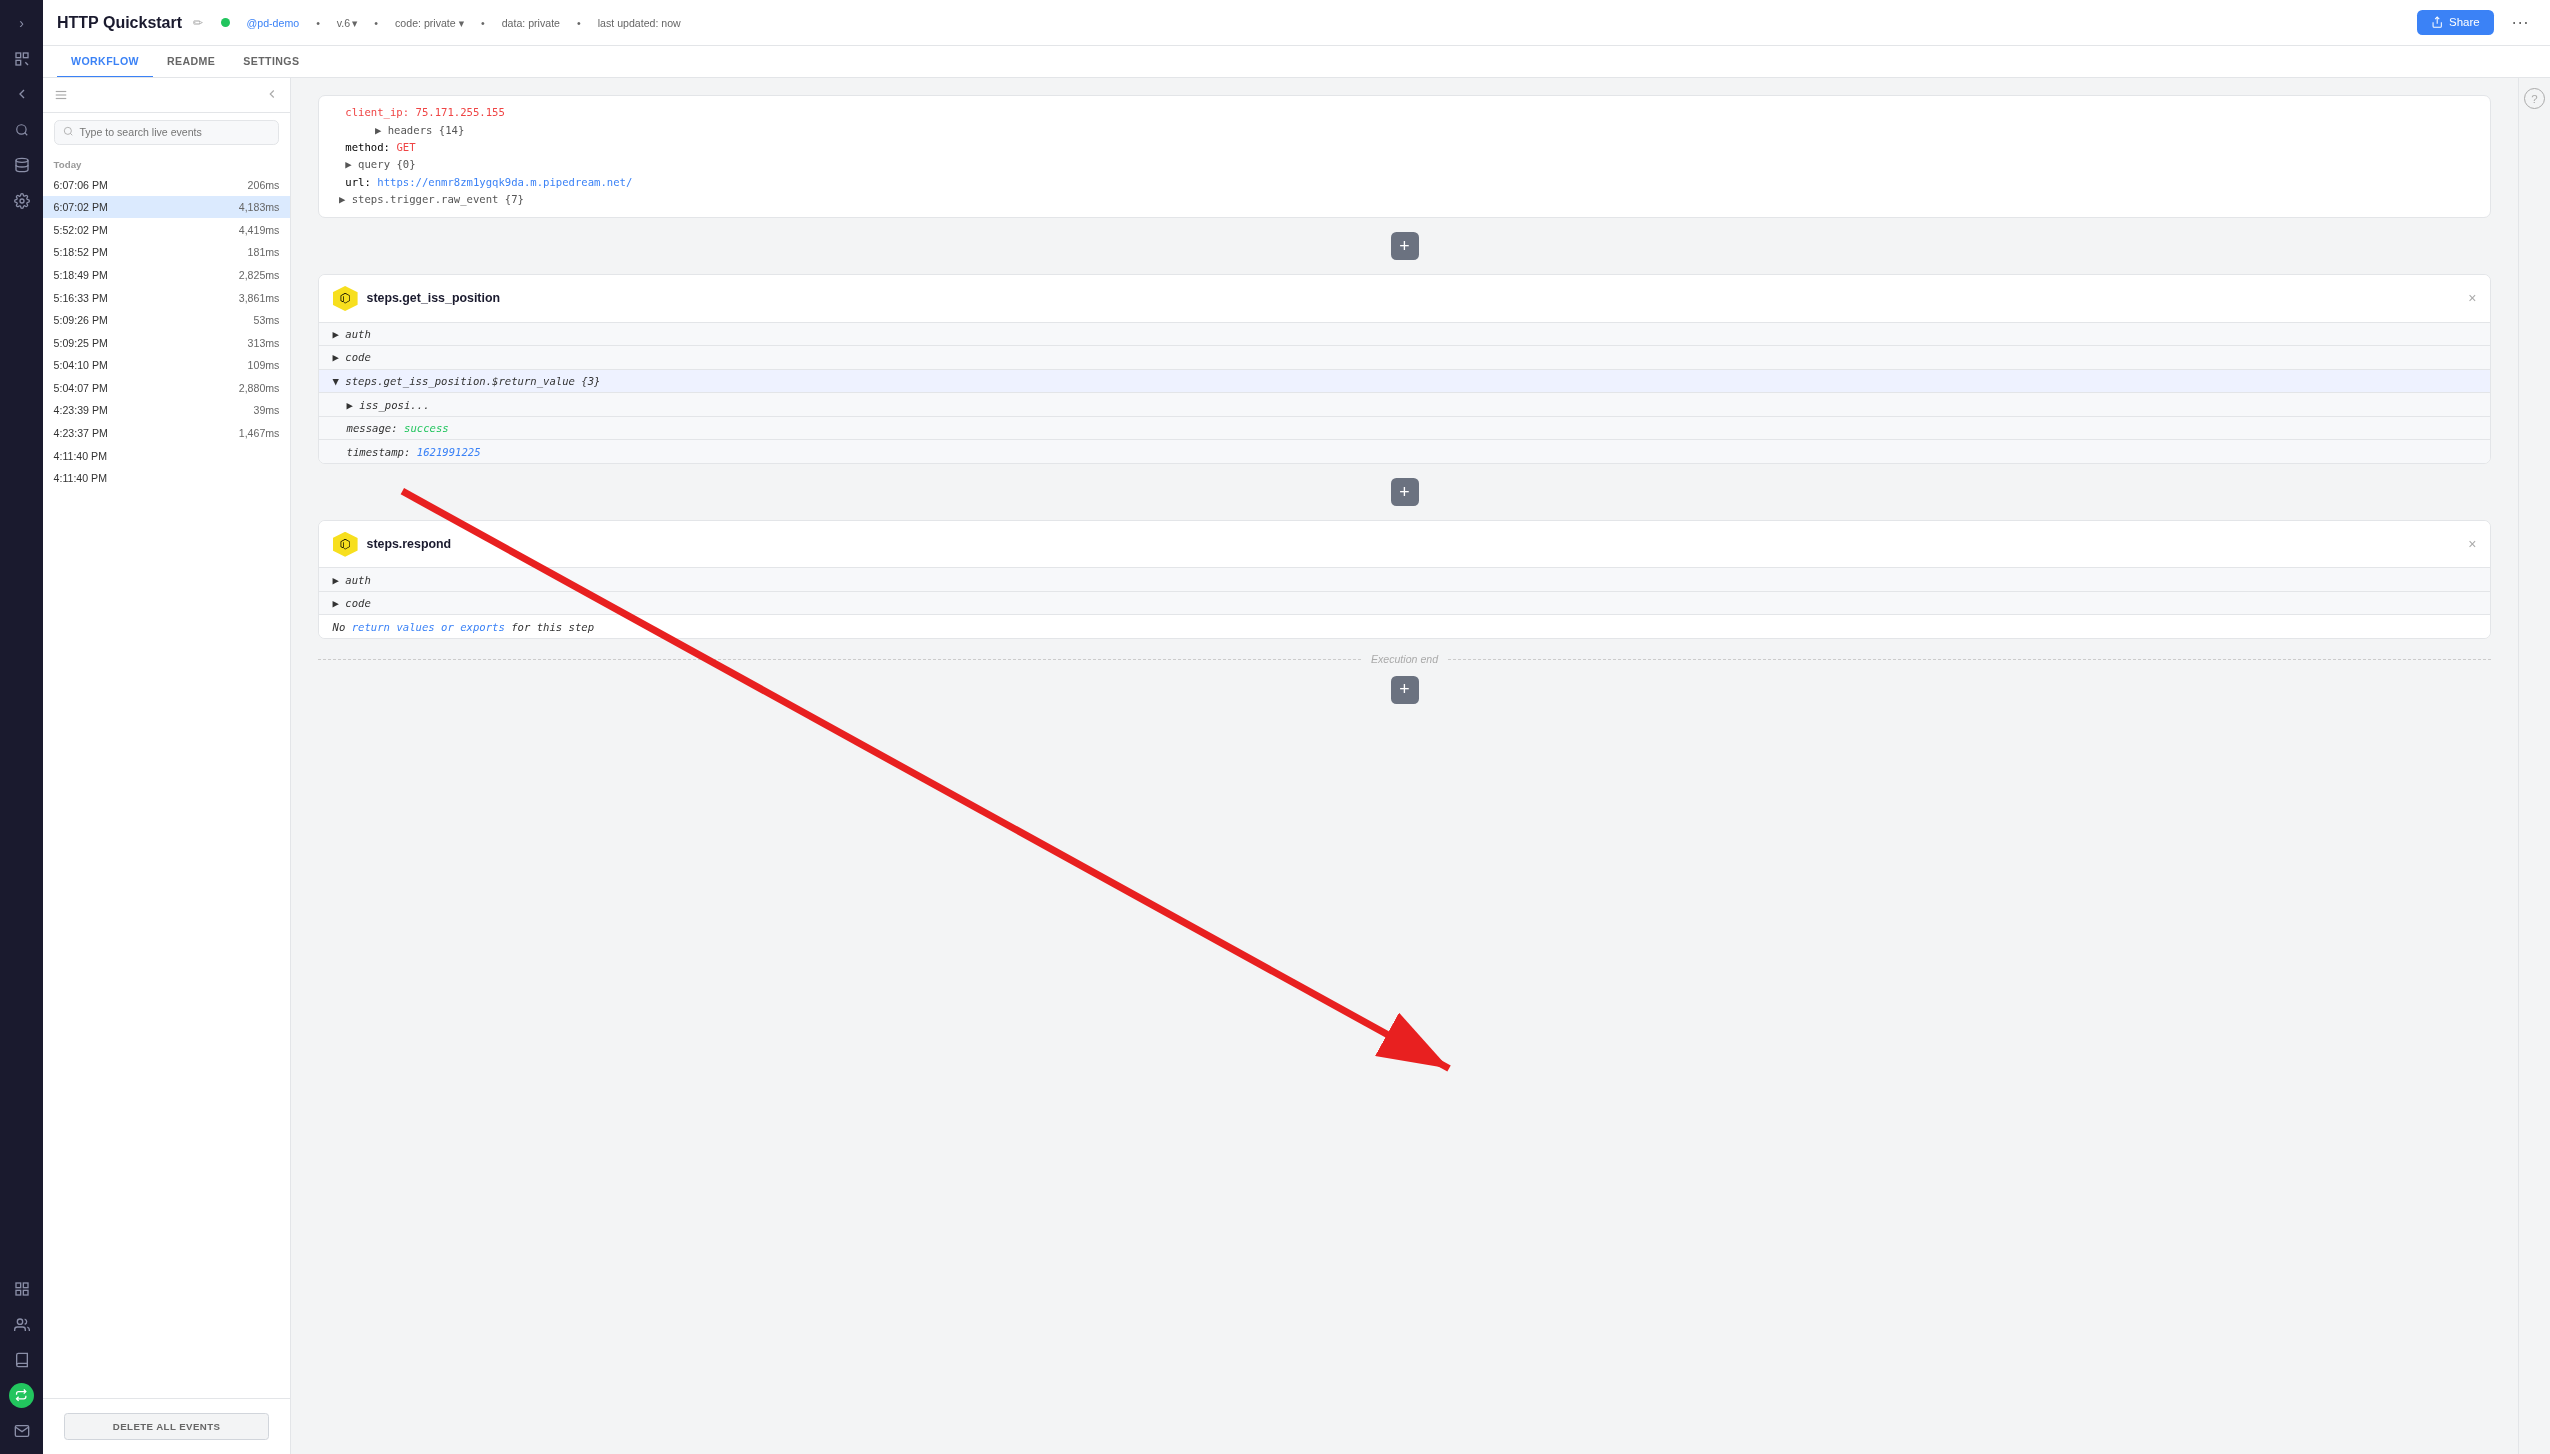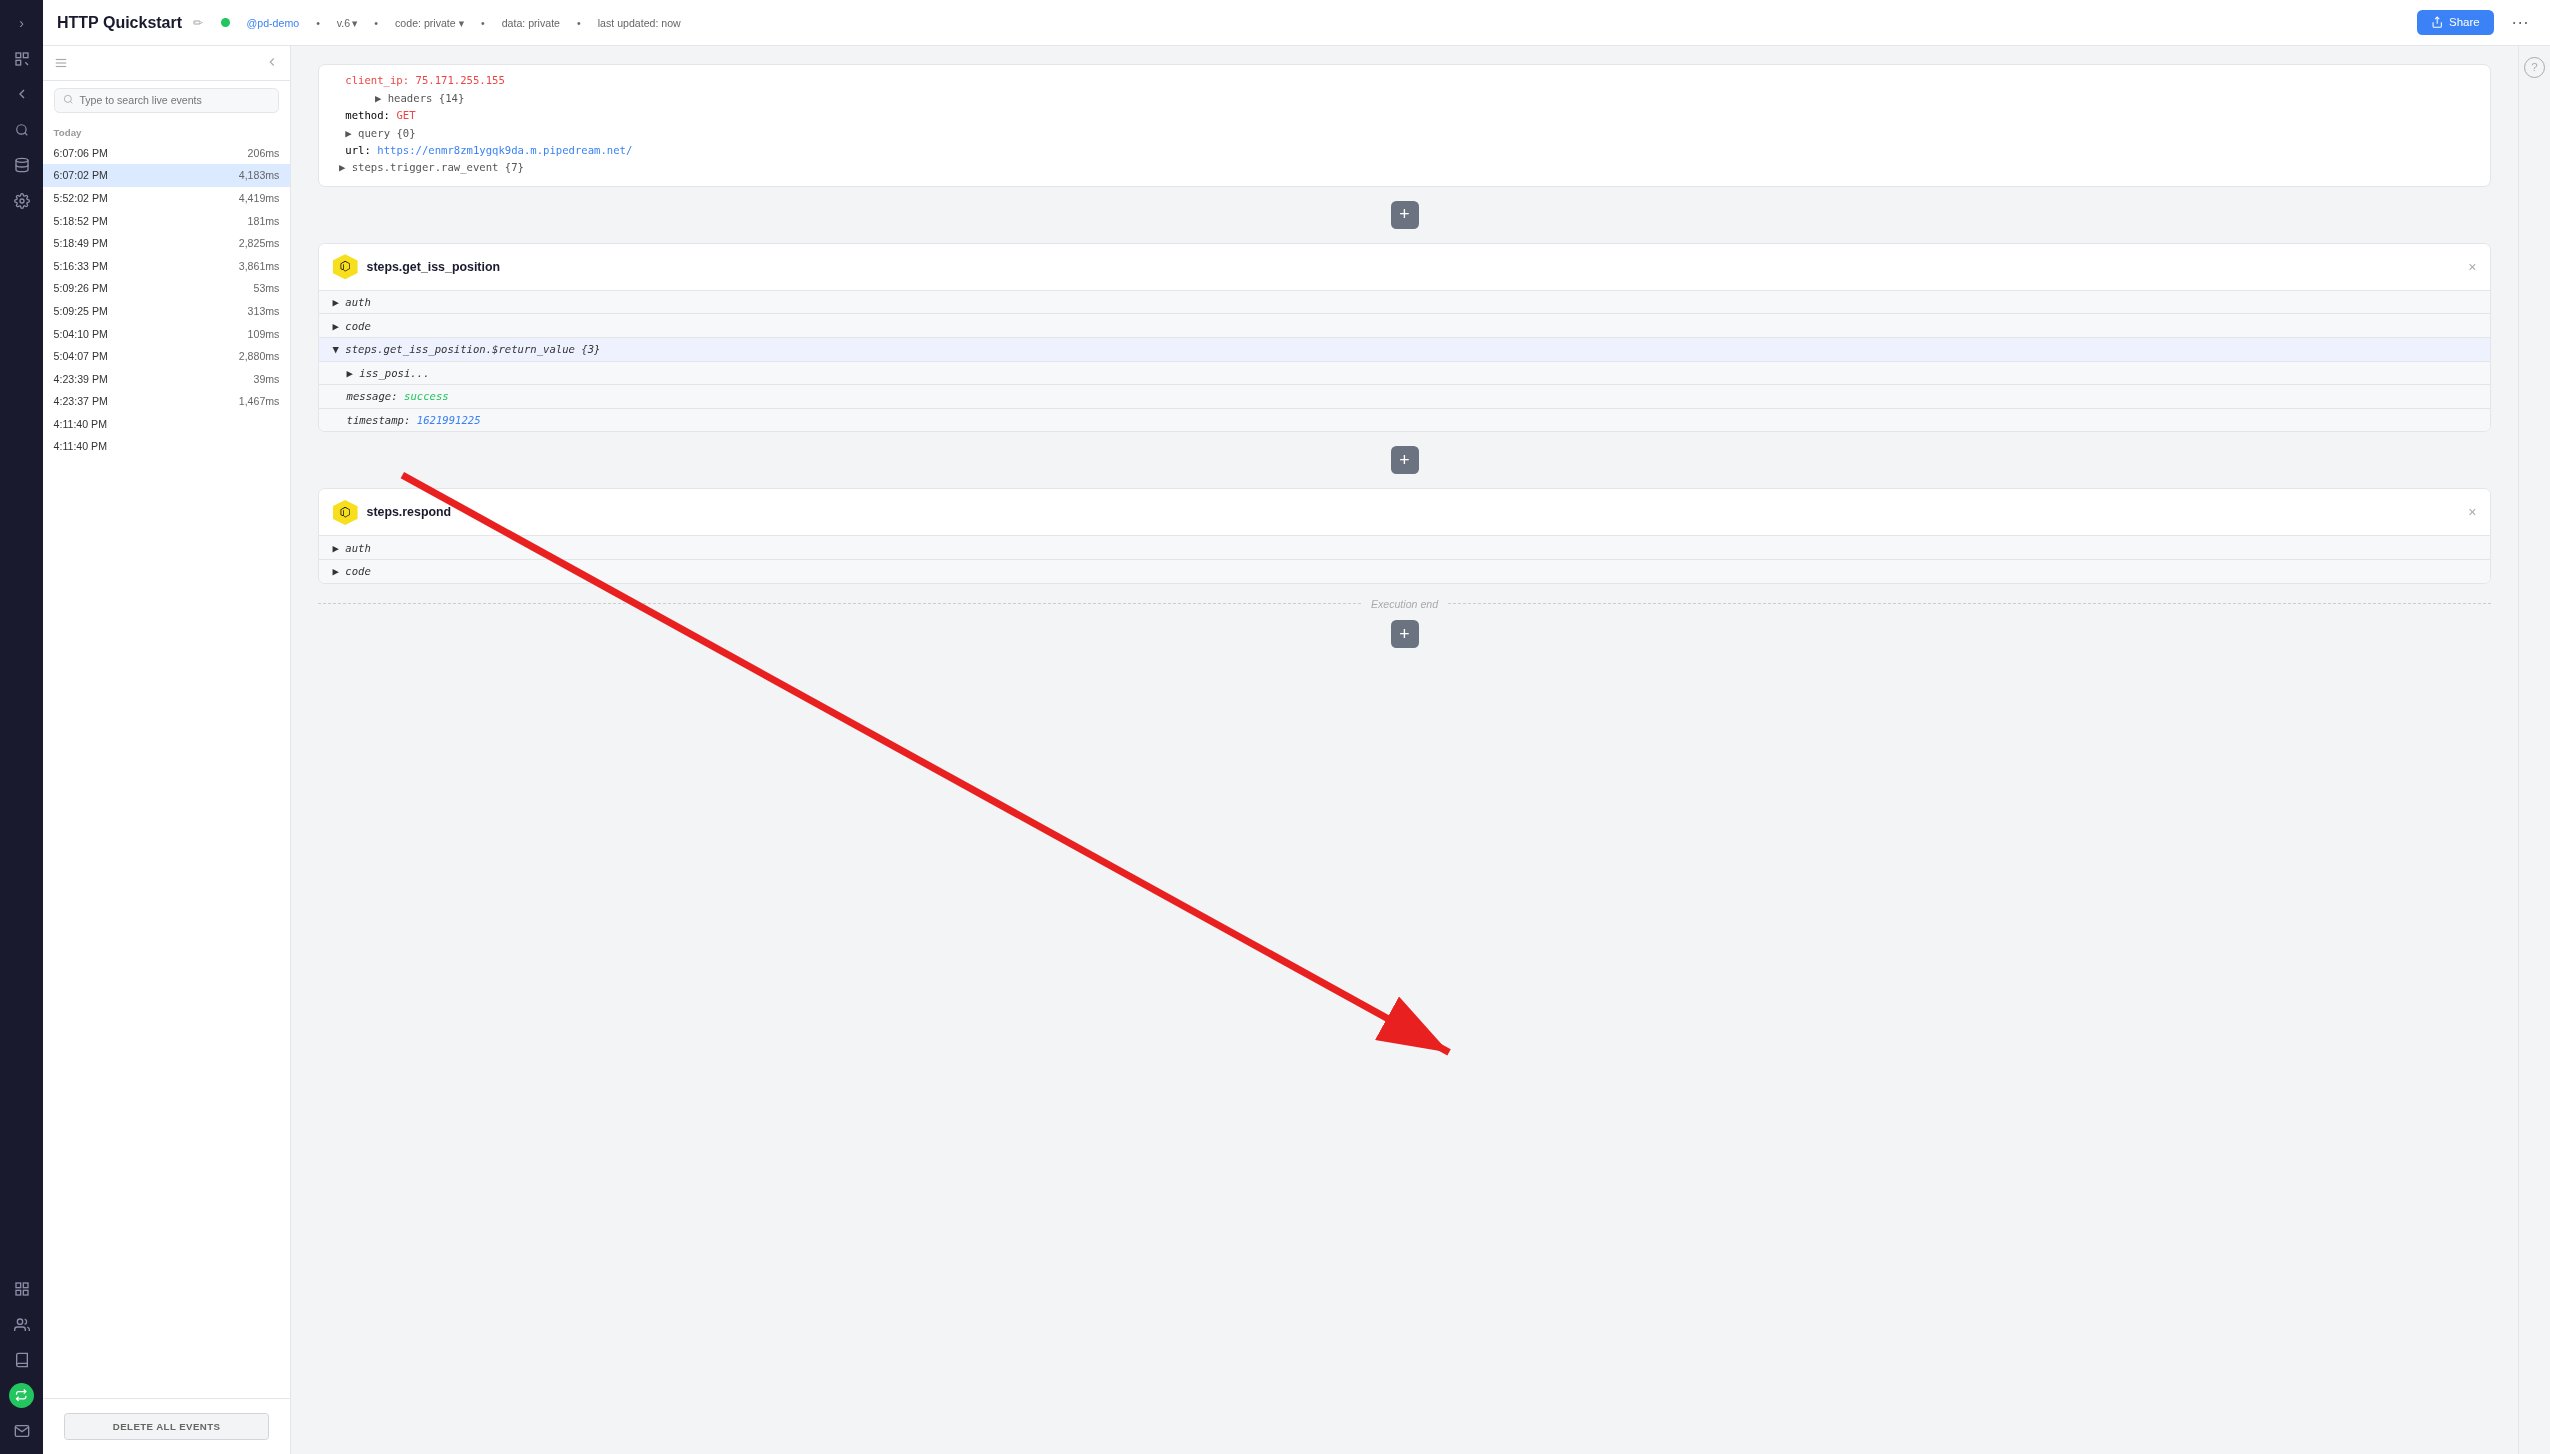--- a/index.html
+++ b/index.html
@@ -293,20 +293,25 @@
       <svg width="12.4" height="12.4" viewBox="0 0 24 24" fill="none" stroke="currentColor" stroke-width="2">
           <path d="M4 12v8a2 2 0 0 0 2 2h12a2 2 0 0 0 2-2v-8"></path>
           <polyline points="16 6 12 2 8 6"></polyline>
           <line x1="12" y1="2" x2="12" y2="15"></line>
         </svg>
       <span>Share</span>
     </button>
     <div class="more-btn">···</div>
   </div>
 
+  <div class="tab-bar">
+    <div class="tab active">WORKFLOW</div>
+    <div class="tab">README</div>
+    <div class="tab">SETTINGS</div>
+  </div>
 
   <div class="content-area">
 
     <div class="events-panel">
       <div class="events-panel-header">
         <div class="panel-header-left">
           <svg width="14" height="14" viewBox="0 0 24 24" fill="none" stroke="currentColor" stroke-width="2">
               <line x1="3" y1="6" x2="21" y2="6"></line>
               <line x1="3" y1="12" x2="21" y2="12"></line>
               <line x1="3" y1="18" x2="21" y2="18"></line>
@@ -479,20 +484,23 @@
           <span class="step-title">steps.respond</span>
           <span class="step-close">×</span>
         </div>
         <div class="step-body">
           <div class="step-row collapsed">
             <span>▶ auth</span>
           </div>
           <div class="step-row collapsed">
             <span>▶ code</span>
           </div>
+          <div class="step-row" style="background:#fff;">
+            <span>No <span style="color:#3b82f6; cursor:pointer;">return values or exports</span> for this step</span>
+          </div>
         </div>
       </div>
 
       <div style="display:flex; flex-direction:column; align-items:center; padding: 14px 0;">
         <div style="display:flex; align-items:center; gap: 10px; width:100%;">
           <div style="flex:1; height:0.9px; border-top: 1.8px dashed #ccc;"></div>
           <span class="execution-end" style="padding:0; white-space:nowrap;">Execution end</span>
           <div style="flex:1; height:0.9px; border-top: 1.8px dashed #ccc;"></div>
         </div>
         <div style="margin-top: 10.6px;">

